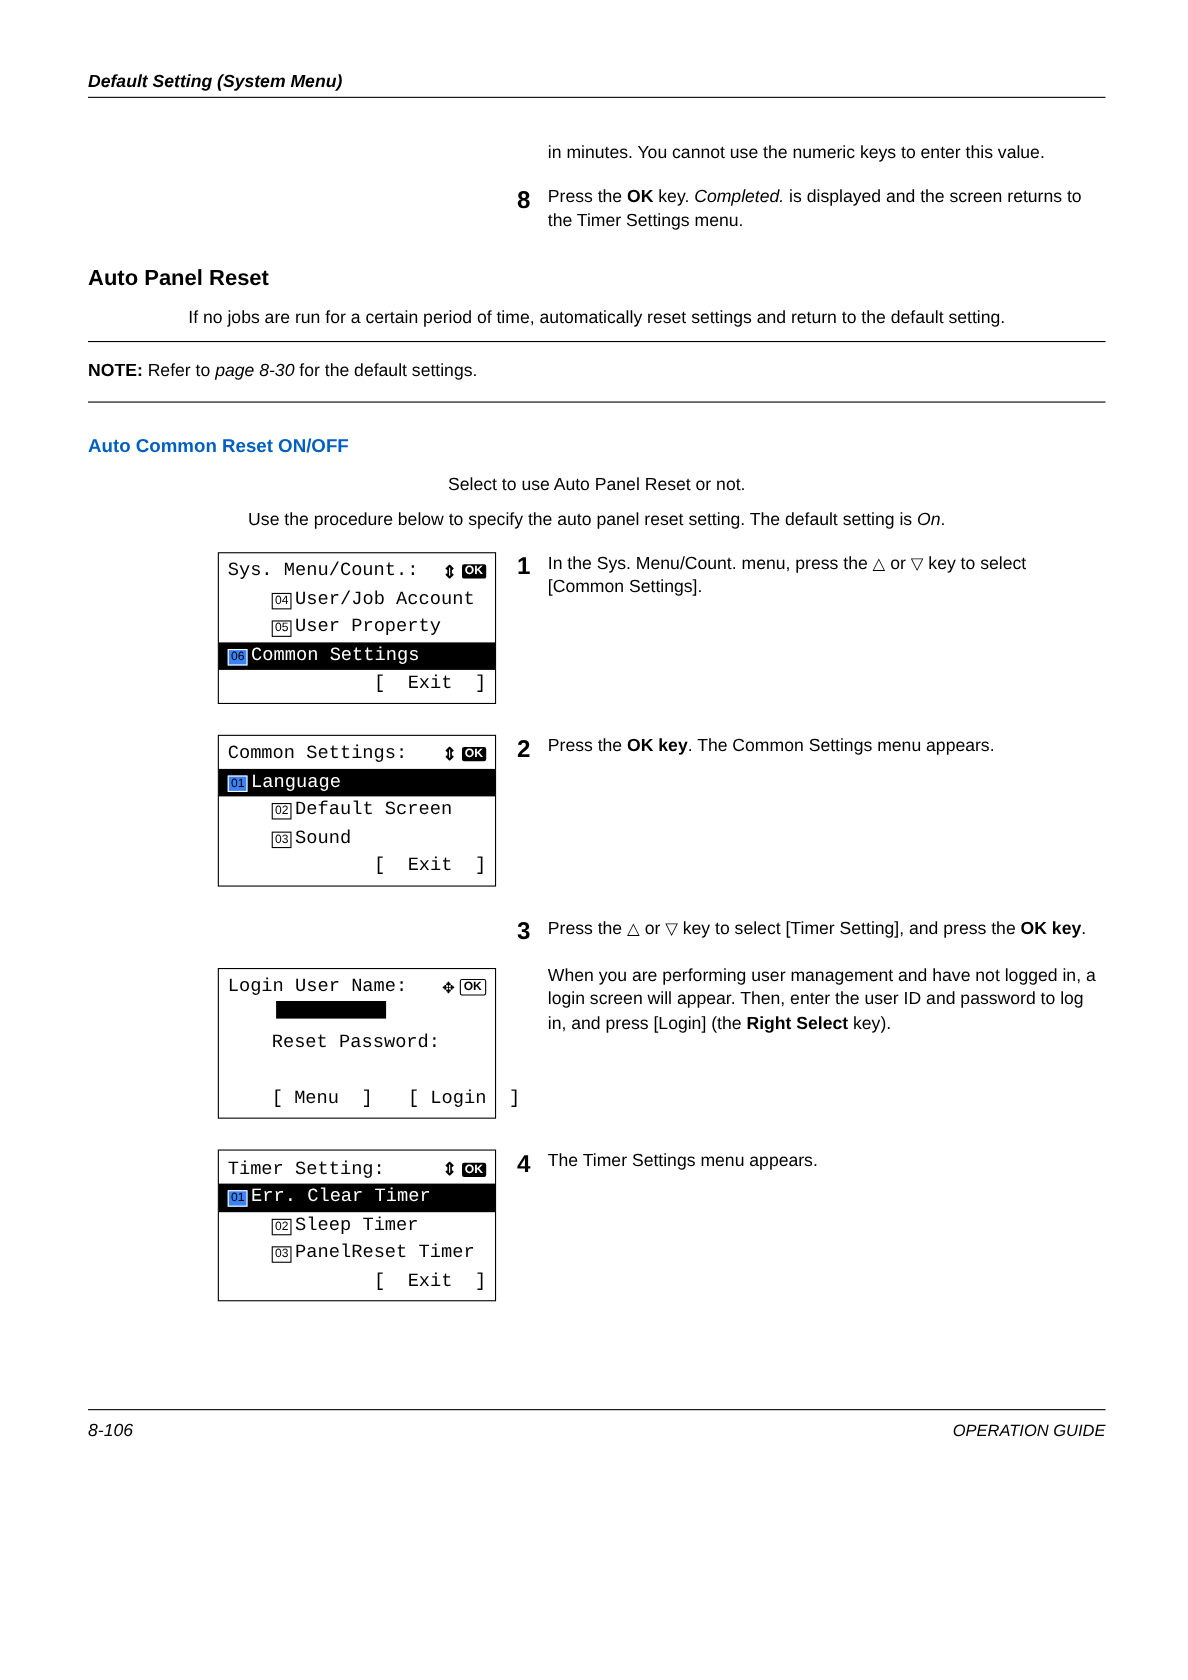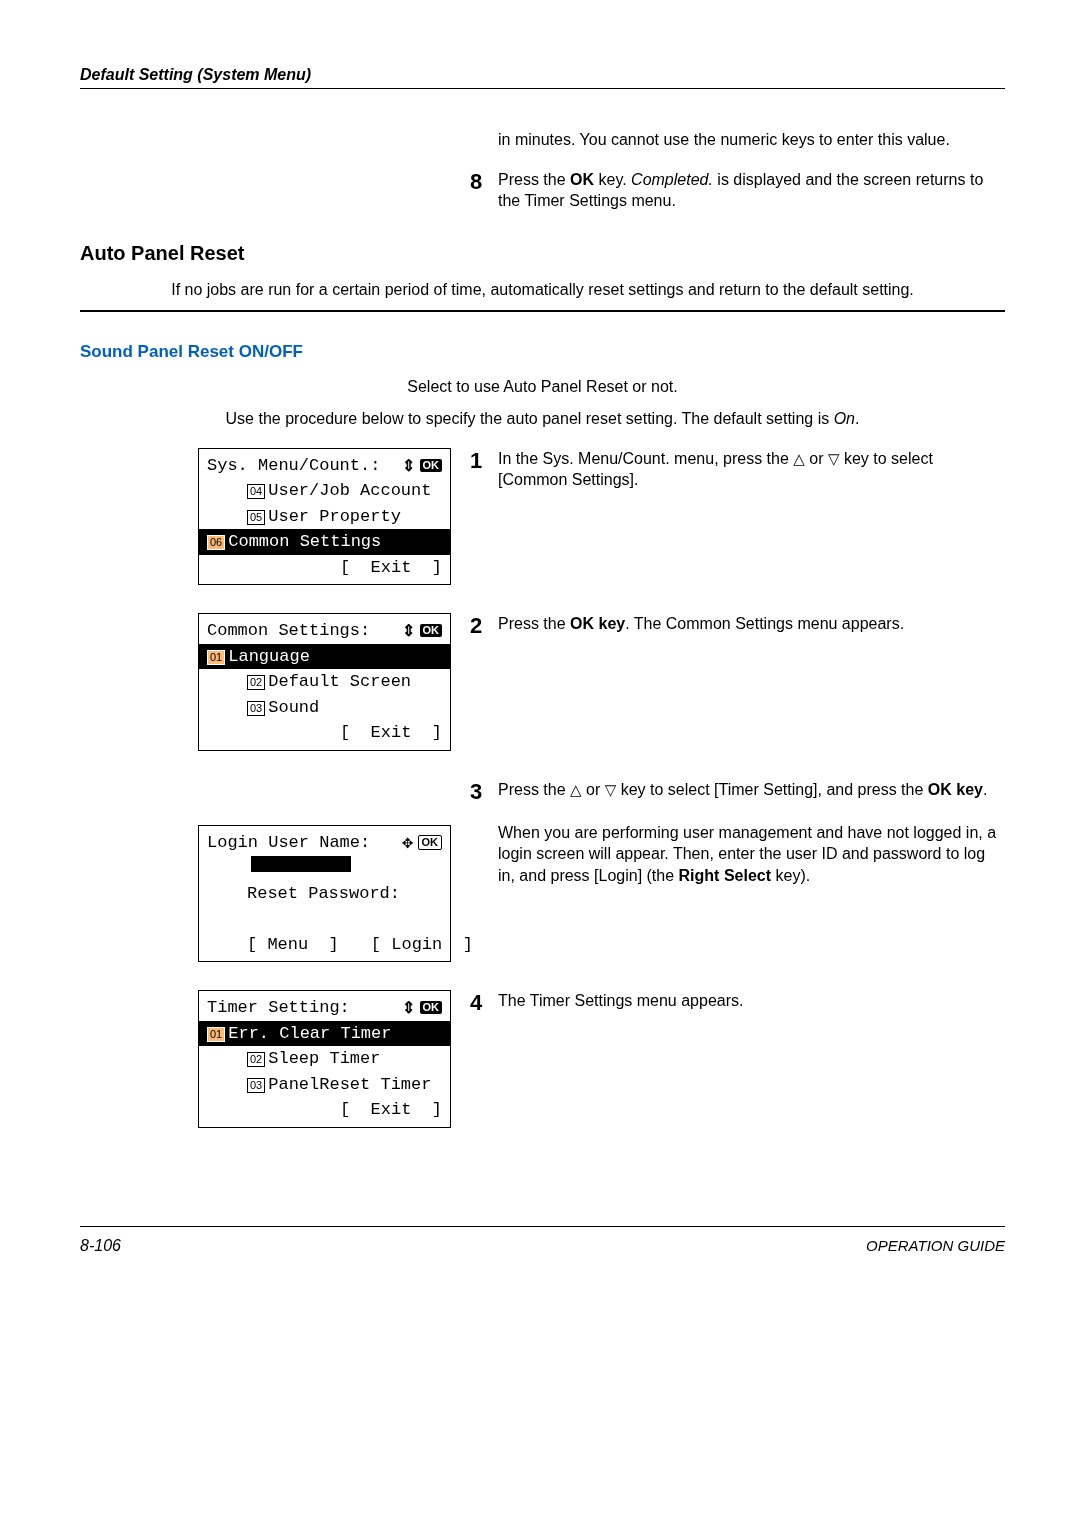--- a/index.html
+++ b/index.html
@@ -103,21 +103,21 @@
   .login-input {
     background:#000; display:inline-block; width:100px; height:16px; margin-left:4px;
   }
   .footer-row {
     border-top: 1px solid #000;
     display: flex; justify-content: space-between;
     padding-top: 10px; margin-top: 70px;
     font-style: italic; font-size: 16px;
   }
   .footer-right { font-size: 15px; }
-  .hl .num-box { border-color: #fff; background: #fdba74; color: #000; }
+  .hl .num-box { border-color: #fff; background: #3b82f6; color: #000; }
 </style>
 </head>
 <body>
 
 <div class="page">
 
   <div class="header-row">
     <span class="header-text">Default Setting (System Menu)</span>
   </div>
 
@@ -130,23 +130,26 @@
     <div class="step-num">8</div>
     <div class="step-text">
       <span>Press the </span><b>OK</b><span> key. </span><i>Completed.</i><span> is displayed and the screen returns to the Timer Settings menu.</span>
     </div>
   </div>
 
   <h2 class="section">Auto Panel Reset</h2>
   <p class="body">If no jobs are run for a certain period of time, automatically reset settings and return to the default setting.</p>
 
   <div class="hr-row"></div>
+  <div class="note-block">
+    <b>NOTE:</b><span> Refer to </span><i>page 8-30</i><span> for the default settings.</span>
+  </div>
   <div class="hr-row"></div>
 
-  <h3 class="sub">Sound Panel Reset ON/OFF</h3>
+  <h3 class="sub">Auto Common Reset ON/OFF</h3>
   <p class="body">Select to use Auto Panel Reset or not.</p>
   <p class="body">
     <span>Use the procedure below to specify the auto panel reset setting. The default setting is </span><i>On</i><span>.</span>
   </p>
 
   <div class="two-col">
     <div class="left-col">
       <div class="screen-box">
         <div class="screen-title-row">
           <span>Sys. Menu/Count.:</span>

